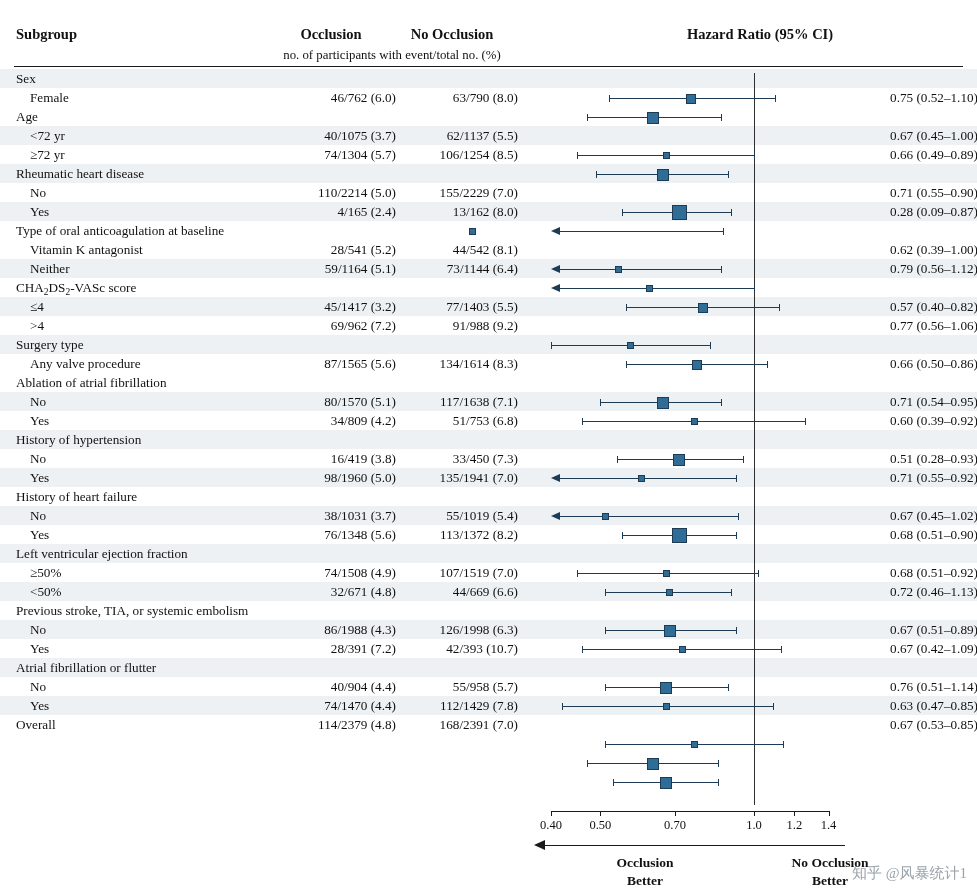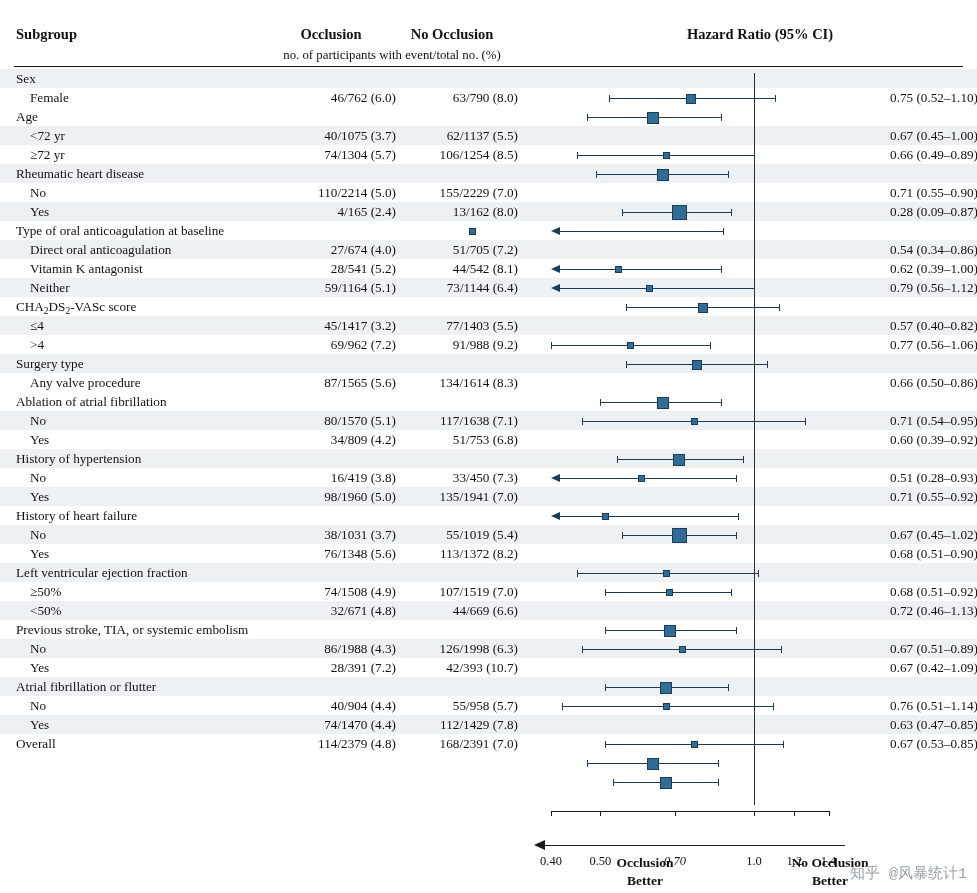--- a/index.html
+++ b/index.html
@@ -39,26 +39,26 @@
   .vline{position:absolute;width:1px;background:#2f2f2f;}
   .ci{position:absolute;height:1px;background:#1d3b55;}
   .cap{position:absolute;width:1px;height:7px;background:#1d3b55;}
   .box{position:absolute;background:#2f6d96;border:1px solid #1d3b55;}
   .arrowL{position:absolute;width:0;height:0;border-top:4.5px solid transparent;border-bottom:4.5px solid transparent;border-right:9px solid #1d3b55;}
 
   
   .axis{position:absolute;left:0;top:0;width:977px;height:893px;}
   .axis .aline{position:absolute;background:#1a1a1a;height:1px;}
   .axis .tick{position:absolute;width:1px;height:5px;background:#1a1a1a;}
-  .axis .tl{position:absolute;font-size:12.5px;text-align:center;width:40px;margin-top:36px;}
+  .axis .tl{position:absolute;font-size:12.5px;text-align:center;width:40px;}
   .axis .bigarrow{position:absolute;height:1px;background:#1a1a1a;}
   .axis .bigarrowhead{position:absolute;width:0;height:0;border-top:5px solid transparent;border-bottom:5px solid transparent;border-right:11px solid #1a1a1a;}
   .axis .ftlabel{position:absolute;font-weight:bold;font-size:13.5px;text-align:center;width:180px;}
 
-  .wm{position:absolute;right:10px;bottom:10px;font-size:15px;color:#9aa3ab;font-family:Liberation Mono, monospace;}
+  .wm{position:absolute;right:10px;bottom:10px;font-size:15px;color:#9aa3ab;font-family:Liberation Serif, serif;}
 </style>
 </head>
 <body>
 
 <div class="wrap">
 
   <div class="hdr">
     <div class="h-subgroup">Subgroup</div>
     <div class="h-occ">Occlusion</div>
     <div class="h-noocc">No Occlusion</div>
@@ -114,26 +114,20 @@
         <div class="lbl ind">Yes</div>
         <div class="c1">4/165 (2.4)</div>
         <div class="c2">13/162 (8.0)</div>
         <div class="c3">0.28 (0.09–0.87)</div>
       </div>
       <div class="row">
         <div class="lbl">Type of oral anticoagulation at baseline</div>
         <div class="c1"></div>
         <div class="c2"></div>
         <div class="c3"></div>
-      </div>
-      <div class="row band">
-        <div class="lbl ind">Direct oral anticoagulation</div>
-        <div class="c1">27/674 (4.0)</div>
-        <div class="c2">51/705 (7.2)</div>
-        <div class="c3">0.54 (0.34–0.86)</div>
       </div>
       <div class="row">
         <div class="lbl ind">Vitamin K antagonist</div>
         <div class="c1">28/541 (5.2)</div>
         <div class="c2">44/542 (8.1)</div>
         <div class="c3">0.62 (0.39–1.00)</div>
       </div>
       <div class="row band">
         <div class="lbl ind">Neither</div>
         <div class="c1">59/1164 (5.1)</div>
@@ -394,21 +388,21 @@
       <div class="box" style="width: 10px; height: 10px; left: 660.276px; top: 776.5px;"></div>
     </div>
 
   <div class="axis" id="axis">
       <div class="aline" style="left: 551px; top: 811px; width: 277.544px;"></div>
       <div class="tick" style="left: 551px; top: 811px;"></div>
       <div class="tl" style="left: 531px; top: 818px;">0.40</div>
       <div class="tick" style="left: 600.436px; top: 811px;"></div>
       <div class="tl" style="left: 580.436px; top: 818px;">0.50</div>
       <div class="tick" style="left: 674.98px; top: 811px;"></div>
-      <div class="tl" style="left: 654.98px; top: 818px; font-style: italic;">0.70</div>
+      <div class="tl" style="left: 654.98px; top: 818px;">0.70</div>
       <div class="tick" style="left: 754px; top: 811px;"></div>
       <div class="tl" style="left: 734px; top: 818px;">1.0</div>
       <div class="tick" style="left: 794.393px; top: 811px;"></div>
       <div class="tl" style="left: 774.393px; top: 818px;">1.2</div>
       <div class="tick" style="left: 828.544px; top: 811px;"></div>
       <div class="tl" style="left: 808.544px; top: 818px;">1.4</div>
       <div class="bigarrow" style="left: 545px; top: 845px; width: 300px;"></div>
       <div class="bigarrowhead" style="left: 534px; top: 840px;"></div>
       <div class="ftlabel" style="left: 555px; top: 855px;">Occlusion</div>
       <div class="ftlabel" style="left: 555px; top: 873px;">Better</div>

